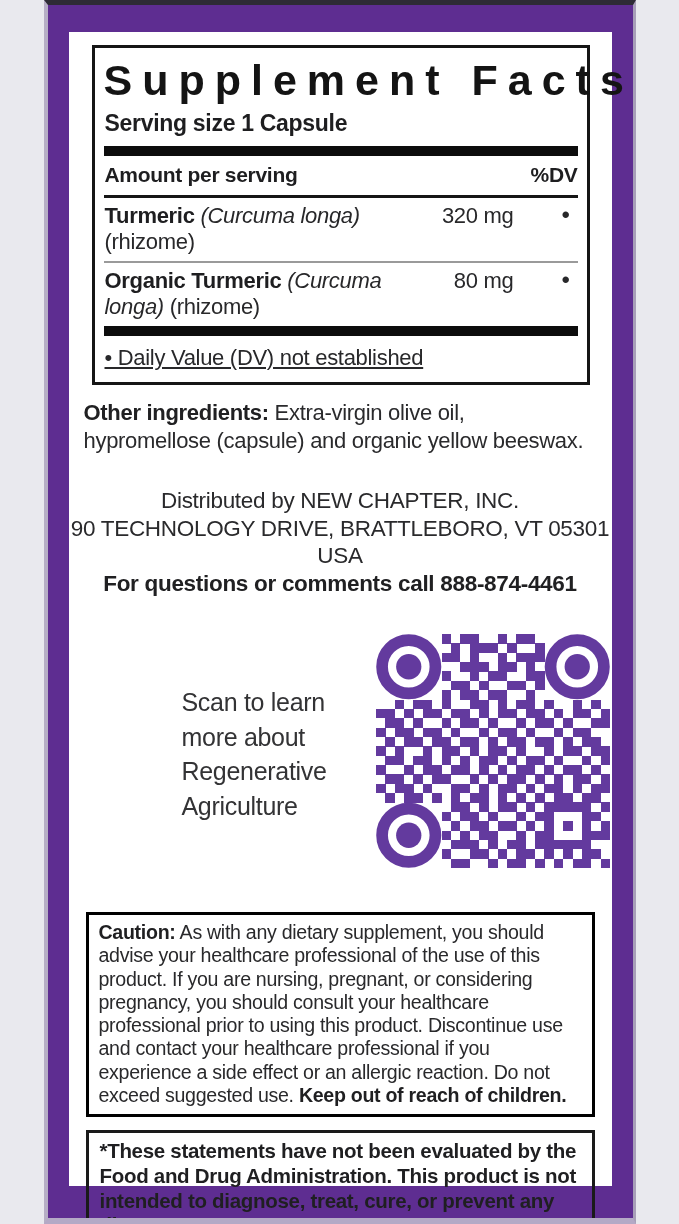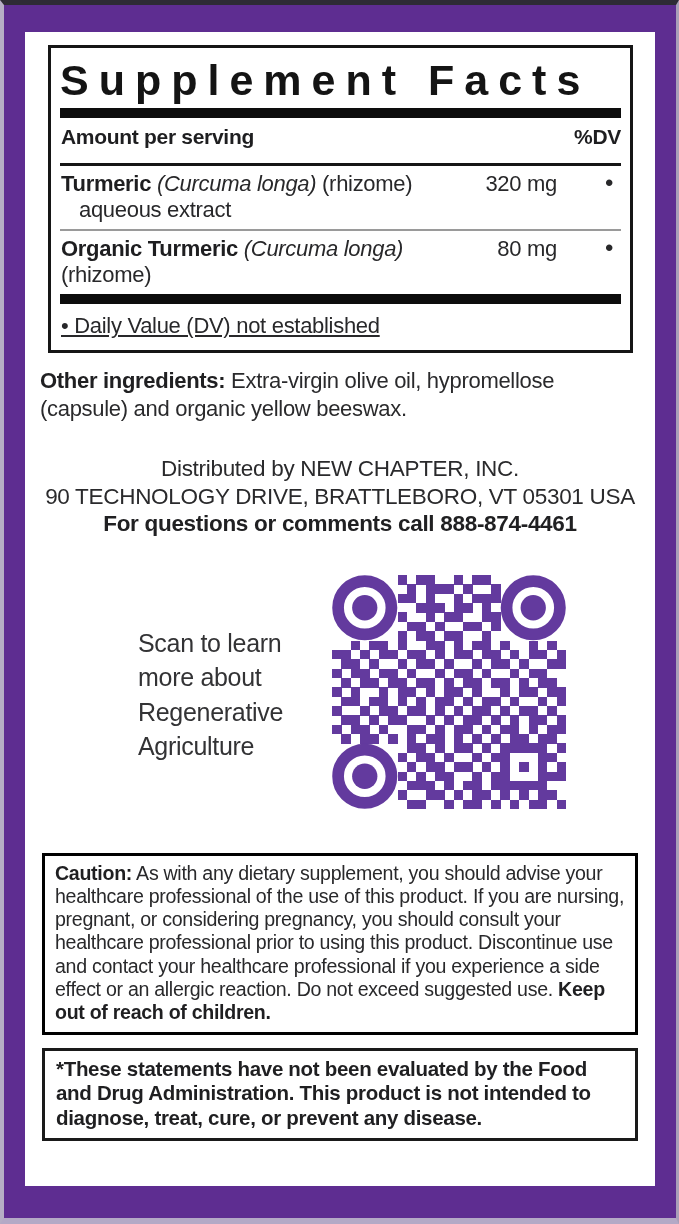--- a/index.html
+++ b/index.html
@@ -1,19 +1,19 @@
 <!DOCTYPE html>
 <html><head>
 <meta charset="utf-8">
 <style>
   html,body{margin:0;padding:0;background:#e9e9ee;}
   *{box-sizing:border-box;}
   .label{
     position:relative;
-    width:679px;height:1224px;
+    width:592px;height:1224px;
     margin:0 auto;
     background:#5e2d91;
     border-top:5px solid #2e2b35;
     border-left:4px solid #b6aec5;
     border-right:3px solid #a89fb8;
     border-bottom:6px solid #b4a9c6;
     font-family:"Liberation Sans","DejaVu Sans",sans-serif;
     color:#242426;
     overflow:hidden;
   }
@@ -38,21 +38,21 @@
   }
   .serving{
     font-size:23px;font-weight:bold;color:#1e1e20;
     letter-spacing:-0.3px;
     margin:2px 0 9px 1px;
   }
   .bar{height:10px;background:#0d0d0d;}
   .col-head{
     display:flex;justify-content:space-between;align-items:flex-start;
     font-size:21px;font-weight:bold;color:#1e1e20;letter-spacing:-0.3px;
-    padding:7px 0 14px 1px;
+    padding:7px 0 8px 1px;
   }
   .thinrule{height:3px;background:#161616;}
   .hairline{height:2px;background:#9a9a9a;}
   .irow{display:flex;align-items:flex-start;padding:5px 0 6px 1px;font-size:22px;letter-spacing:-0.3px;line-height:26px;color:#28282a;}
   .irow .nm{flex:1;}
   .irow .nm b{color:#1e1e20;}
   .irow .line2{margin-left:18px;}
   .irow .amt{width:80px;text-align:right;margin-right:40px;white-space:nowrap;}
   .irow .dv{width:24px;text-align:center;font-size:24px;line-height:24px;}
   .footnote{font-size:22px;letter-spacing:-0.3px;color:#28282a;padding:9px 0 9px 1px;text-decoration:underline;}
@@ -90,33 +90,33 @@
   }
 </style>
 </head>
 <body>
 
 <div class="label" style="background: rgb(94, 45, 145);">
   <div class="panel">
 
     <section class="facts-box">
       <h1 class="facts-title">Supplement Facts</h1>
+      <div class="serving">Serving size 1 Capsule</div>
       <div class="bar"></div>
       <div class="col-head">
         <span>Amount per serving</span>
         <span>%DV</span>
       </div>
       <div class="thinrule"></div>
 
       <div class="irow">
         <div class="nm">
           <b>Turmeric</b>
           <i>(Curcuma longa)</i>
           <span>(rhizome)</span>
-          <div class="line2">aqueous extract</div>
         </div>
         <div class="amt">320 mg</div>
         <div class="dv">•</div>
       </div>
 
       <div class="hairline"></div>
 
       <div class="irow">
         <div class="nm">
           <b>Organic Turmeric</b>

